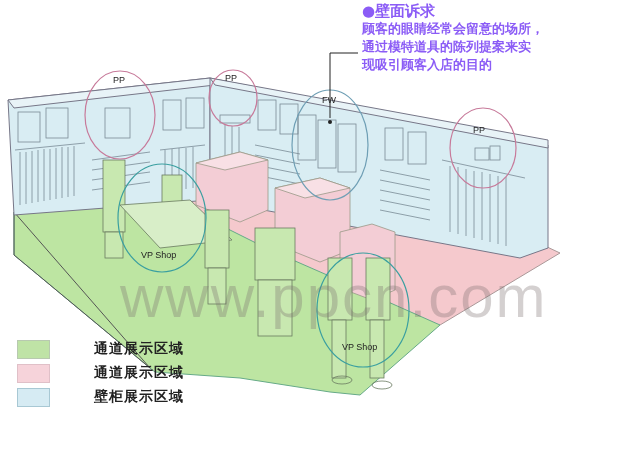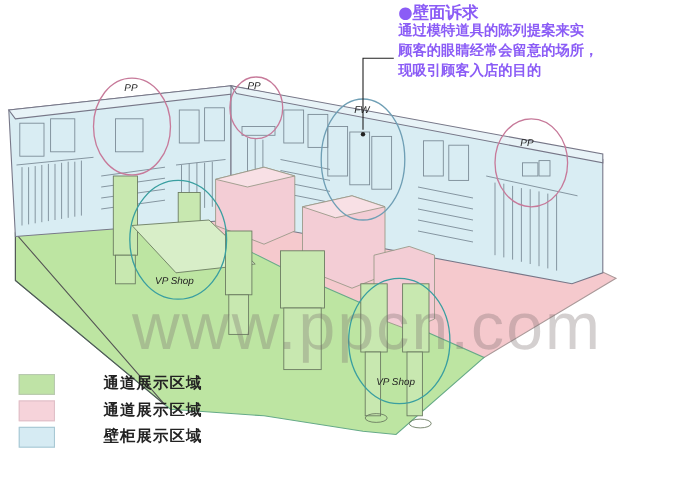--- a/index.html
+++ b/index.html
@@ -8,21 +8,21 @@
   #scene { position:absolute; left:0; top:0; width:618px; height:457px; }
   .callout { position:absolute; left:362px; top:2px; font-size:13px; line-height:18px; color:#8b5cf6; }
   .callout .title { font-size:15px; font-weight:bold; }
   .callout .body { font-weight:bold; }
   .legend { position:absolute; left:17px; top:337px; }
   .legend-row { display:flex; align-items:center; height:24px; }
   .swatch { width:31px; height:17px; border:1px solid #b8c9b0; margin-right:44px; }
   .legend-label { font-size:14px; font-weight:bold; color:#222; letter-spacing:1px; }
   .watermark { position:absolute; left:120px; top:262px; font-size:60px; color:rgba(120,110,110,0.32);
                font-family:"Liberation Sans", sans-serif; letter-spacing:2px; }
-  .tag { position:absolute; font-size:9px; color:#222; font-family:"Liberation Sans", sans-serif;font-style:italic; }
+  .tag { position:absolute; font-size:9px; color:#222; font-family:"Liberation Sans", sans-serif; }
 </style>
 </head>
 <body>
 
 <div id="scene">
   <svg width="618" height="457" viewBox="0 0 618 457">
 
     <polygon points="150,190 340,150 560,253 440,325 370,360 290,290 160,240" fill="#f5c9cd" stroke="#a99" stroke-width="1"></polygon>
     <polygon points="14,212 150,190 270,250 350,285 440,325 360,395 330,392 240,378 155,372 150,368 14,255" fill="#bde5a2" stroke="#6a8" stroke-width="1"></polygon>
     <polygon points="14,212 14,255 150,368" fill="none" stroke="#555" stroke-width="1"></polygon>
@@ -140,22 +140,22 @@
   <span class="tag" style="left:225px;top:73px;">PP</span>
   <span class="tag" style="left:473px;top:125px;">PP</span>
   <span class="tag" style="left:322px;top:95px;">FW</span>
   <span class="tag" style="left:141px;top:250px;">VP Shop</span>
   <span class="tag" style="left:342px;top:342px;">VP Shop</span>
 
   <div class="watermark">www.ppcn.com</div>
 
   <div class="callout">
     <div class="title">●壁面诉求</div>
+    <div class="body">顾客的眼睛经常会留意的场所，</div>
     <div class="body">通过模特道具的陈列提案来实</div>
-    <div class="body">顾客的眼睛经常会留意的场所，</div>
     <div class="body">现吸引顾客入店的目的</div>
   </div>
 
   <div class="legend">
     <div class="legend-row">
       <div class="swatch" style="background:#bfe3a6;"></div>
       <span class="legend-label">通道展示区域</span>
     </div>
     <div class="legend-row">
       <div class="swatch" style="background:#f6d3da;border-color:#e0c0c8;"></div>

